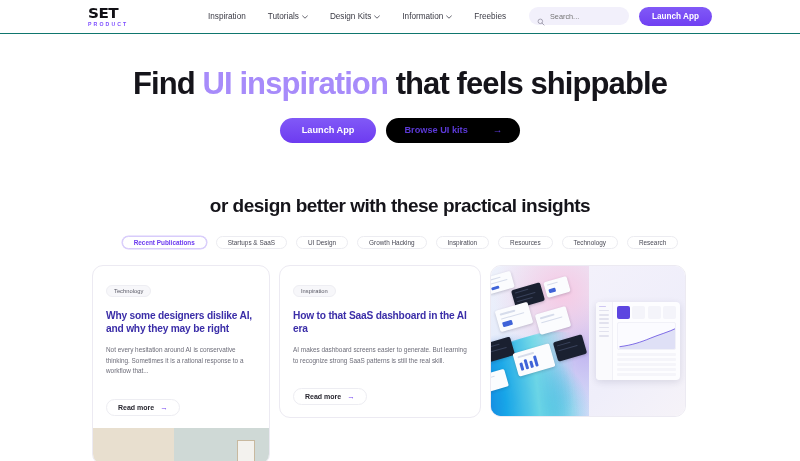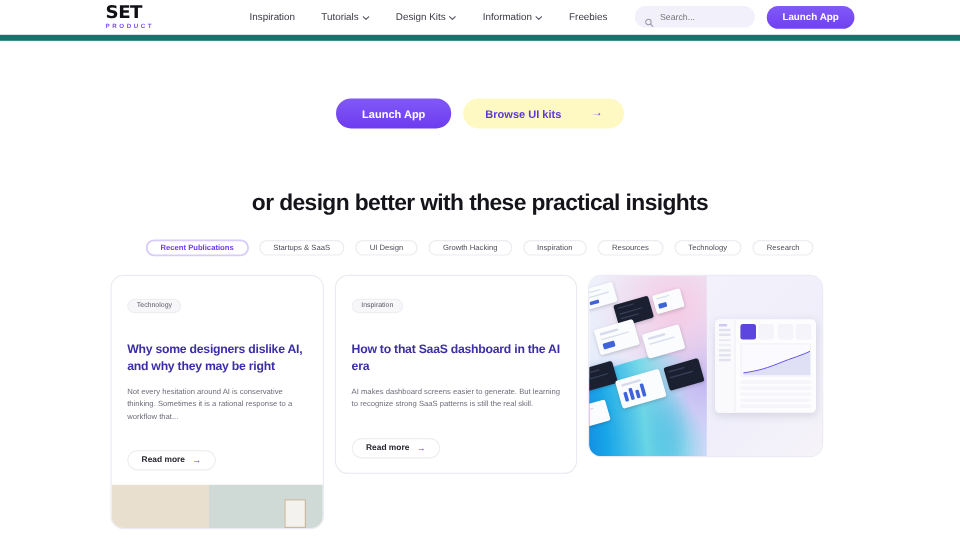--- a/index.html
+++ b/index.html
@@ -9,21 +9,21 @@
     background: #ffffff;
     font-family: "Liberation Sans", sans-serif;
     -webkit-font-smoothing: antialiased;
   }
 
   
   .header {
     height: 34px;
     width: 100%;
     background: #ffffff;
-    border-bottom: 5px solid #0f766e;
+    border-bottom: 1px solid #0f766e;
     display: flex;
     align-items: center;
     padding: 0 88px 0 88px;
     position: relative;
   }
   .logo { display: flex; flex-direction: column; line-height: 1; width: 58px; }
   .logo-set {
     font-size: 14.5px; font-weight: 800; color: #111015;
     letter-spacing: -0.5px; font-family: "DejaVu Sans", sans-serif;
     transform: scaleX(1.05); transform-origin: left center;
@@ -81,21 +81,21 @@
   }
   .btn-launch-hero {
     height: 25px; padding: 0 22px; border-radius: 13px;
     background: linear-gradient(180deg,#8159f7 0%, #6d3bf0 100%);
     color: #fff; font-size: 9.2px; font-weight: 700;
     display: flex; align-items: center; border: none; cursor: pointer;
     font-family: "Liberation Sans", sans-serif;
   }
   .btn-browse {
     height: 25px; padding: 0 18px; border-radius: 13px;
-    background: #fef9c3; color: #5b39d6; font-size: 9.2px; font-weight: 700;
+    background: #000000; color: #5b39d6; font-size: 9.2px; font-weight: 700;
     display: flex; align-items: center; gap: 25px; border: none; cursor: pointer;
     font-family: "Liberation Sans", sans-serif;
   }
   .arrow-r { font-size: 9.5px; line-height: 1; }
 
   
   .section-title {
     margin-top: 52px; text-align: center; font-size: 19px;
     font-weight: 700; color: #15141a; letter-spacing: -0.5px;
   }
@@ -125,21 +125,21 @@
     background: #fff; border: 1px solid #eceaf2; border-radius: 11px;
     overflow: hidden; display: flex; flex-direction: column;
   }
   .card-body { padding: 13px 13px 12px 13px; }
   .chip {
     display: inline-flex; align-items: center; height: 12px;
     padding: 0 7px; border-radius: 6px; background: #f7f7fa;
     border: 1px solid #eeeef3; font-size: 5.8px; color: #5a5a66;
   }
   .card-title {
-    margin-top: 24px; font-size: 10.2px; font-weight: 700;
+    margin-top: 12px; font-size: 10.2px; font-weight: 700;
     color: #3b2ea8; line-height: 1.35; letter-spacing: -0.2px;
   }
   .card-text {
     margin-top: 9px; font-size: 6.4px; color: #6d6d79; line-height: 1.65;
   }
   .read-more {
     margin-top: 22px; display: inline-flex; align-items: center; gap: 6px;
     height: 17px; padding: 0 11px; border-radius: 9px;
     border: 1px solid #ededf2; background: #fff; cursor: pointer;
     font-size: 7px; font-weight: 700; color: #26252e;
@@ -274,20 +274,23 @@
             <path d="M7.6 7.6 L10.6 10.6" stroke="#9a98a8" stroke-width="1.3" stroke-linecap="round"></path>
           </svg>
       </span>
       <input class="search-input" type="text" placeholder="Search..." style="">
     </div>
     <button class="btn-launch-header">Launch App</button>
   </div>
 </div>
 
 <section class="hero">
+  <h1>
+    <span>Find </span><span class="accent">UI inspiration</span><span> that feels shippable</span>
+  </h1>
   <div class="hero-ctas">
     <button class="btn-launch-hero">Launch App</button>
     <button class="btn-browse">
       <span>Browse UI kits</span>
       <span class="arrow-r">→</span>
     </button>
   </div>
 </section>
 
 <h2 class="section-title">or design better with these practical insights</h2>

